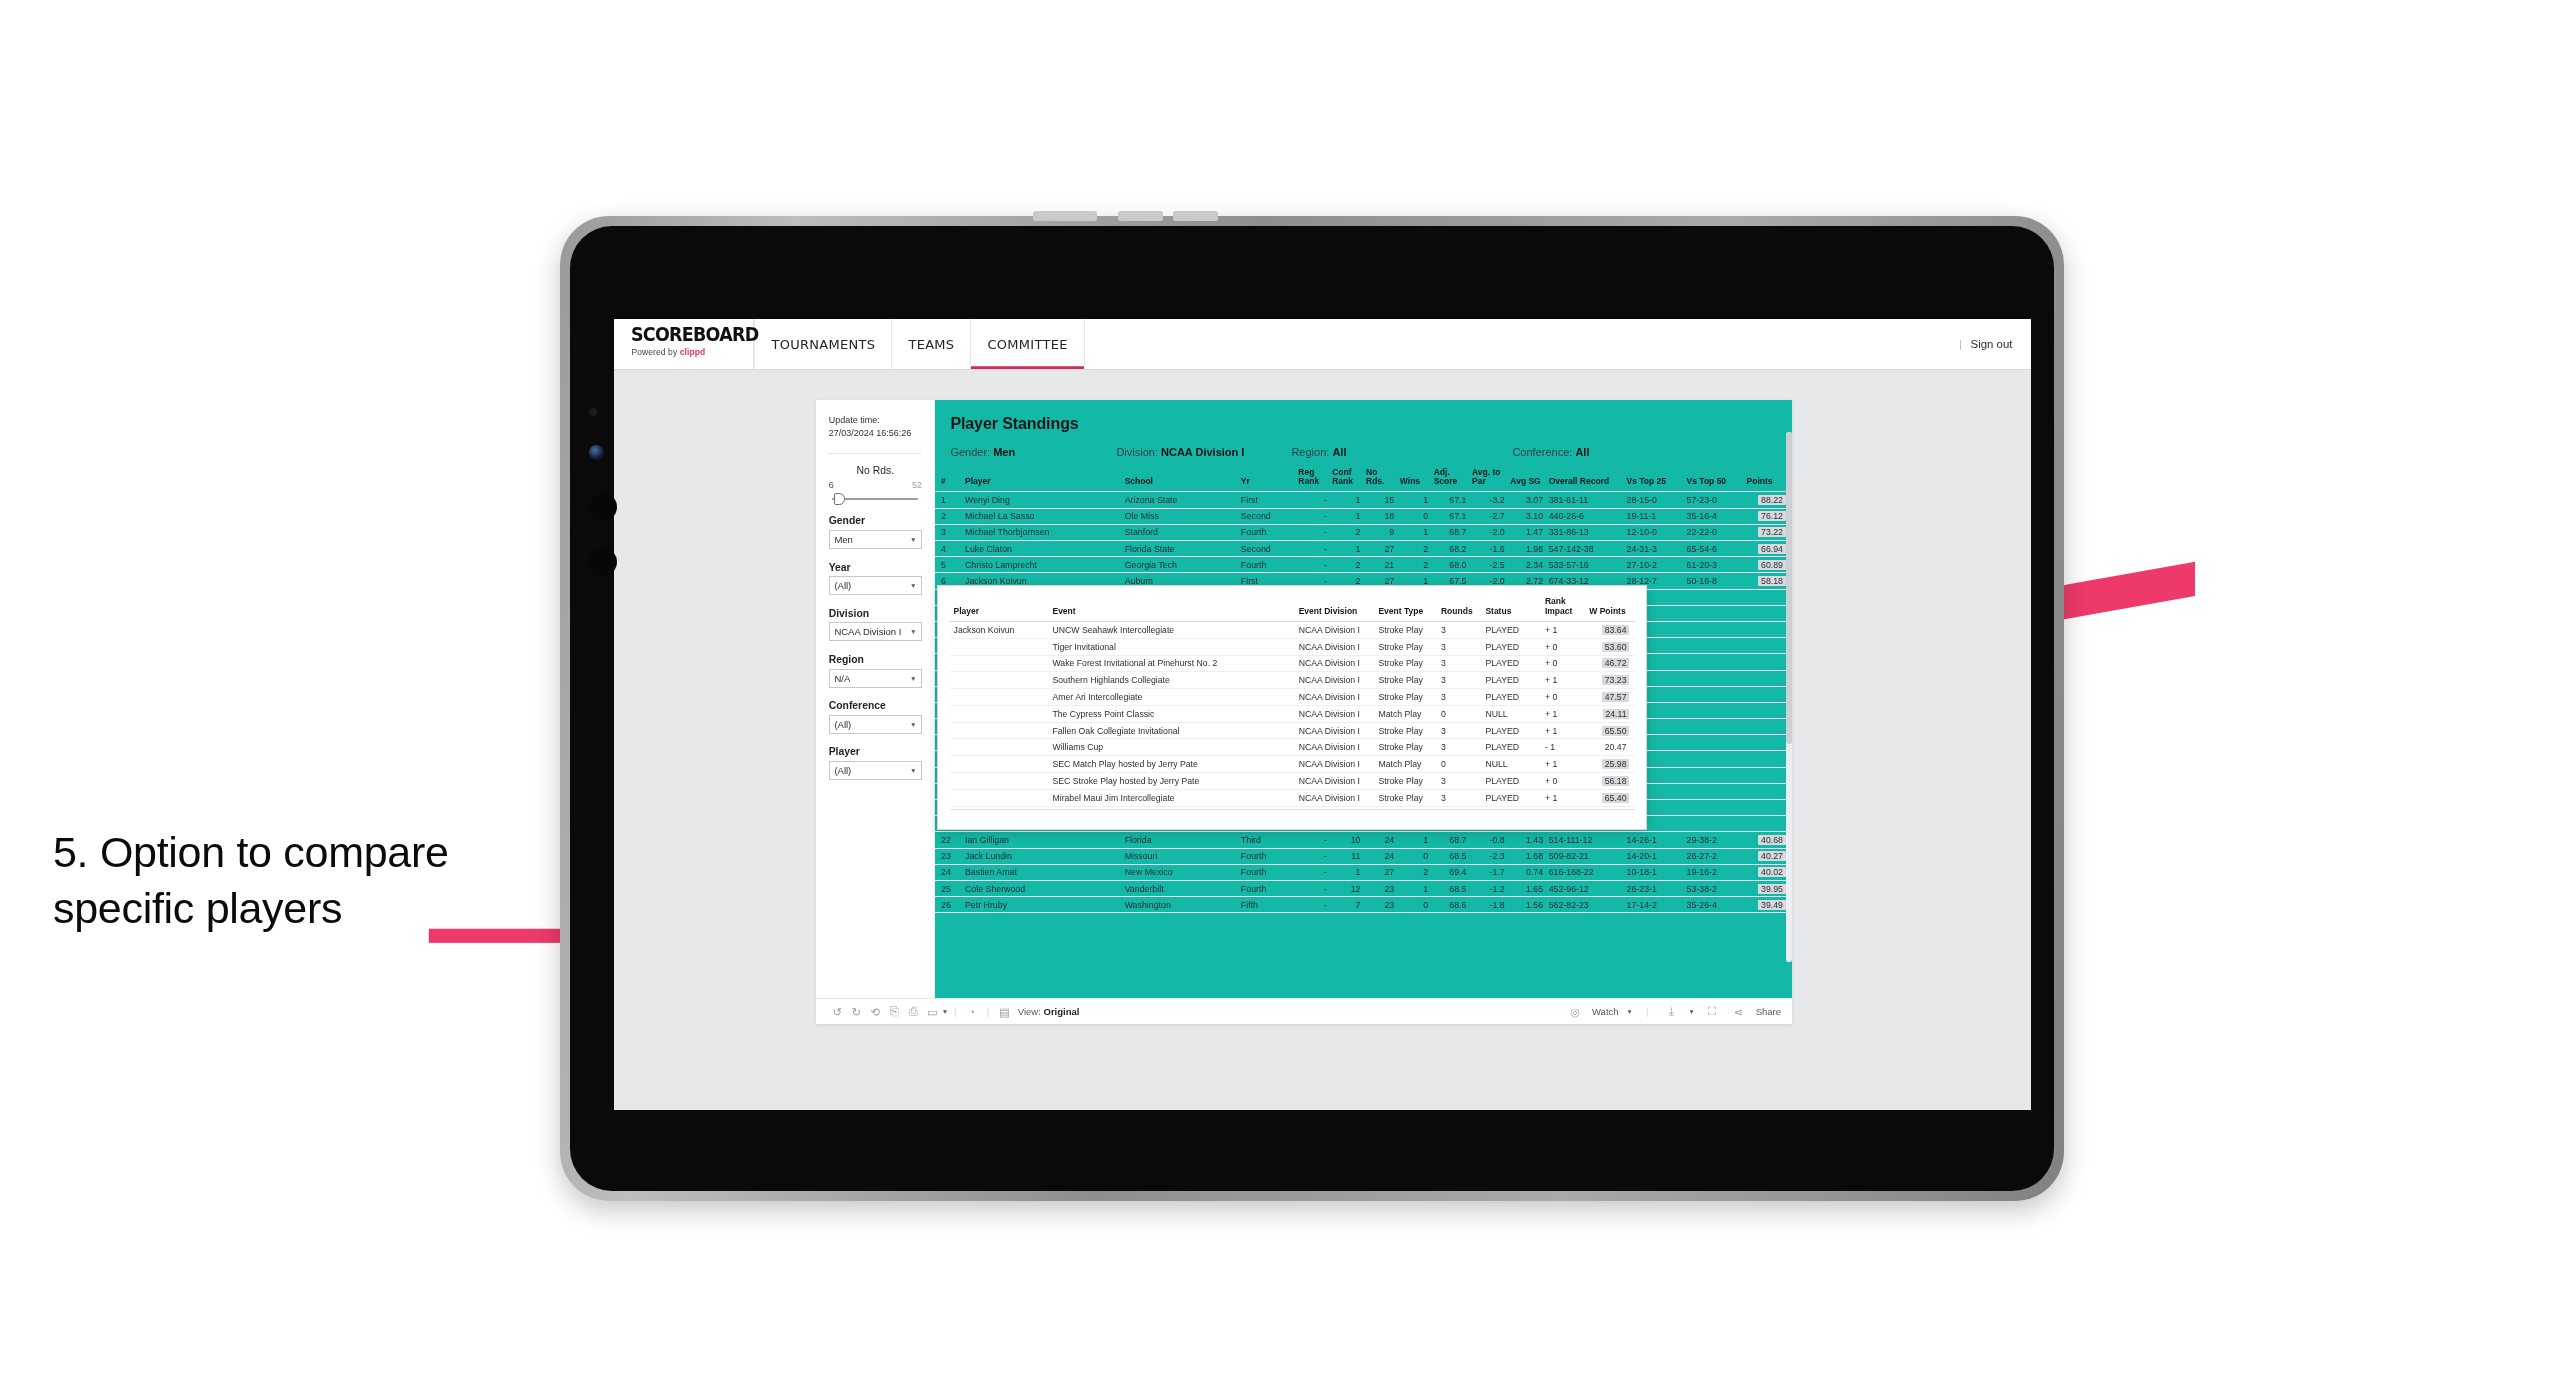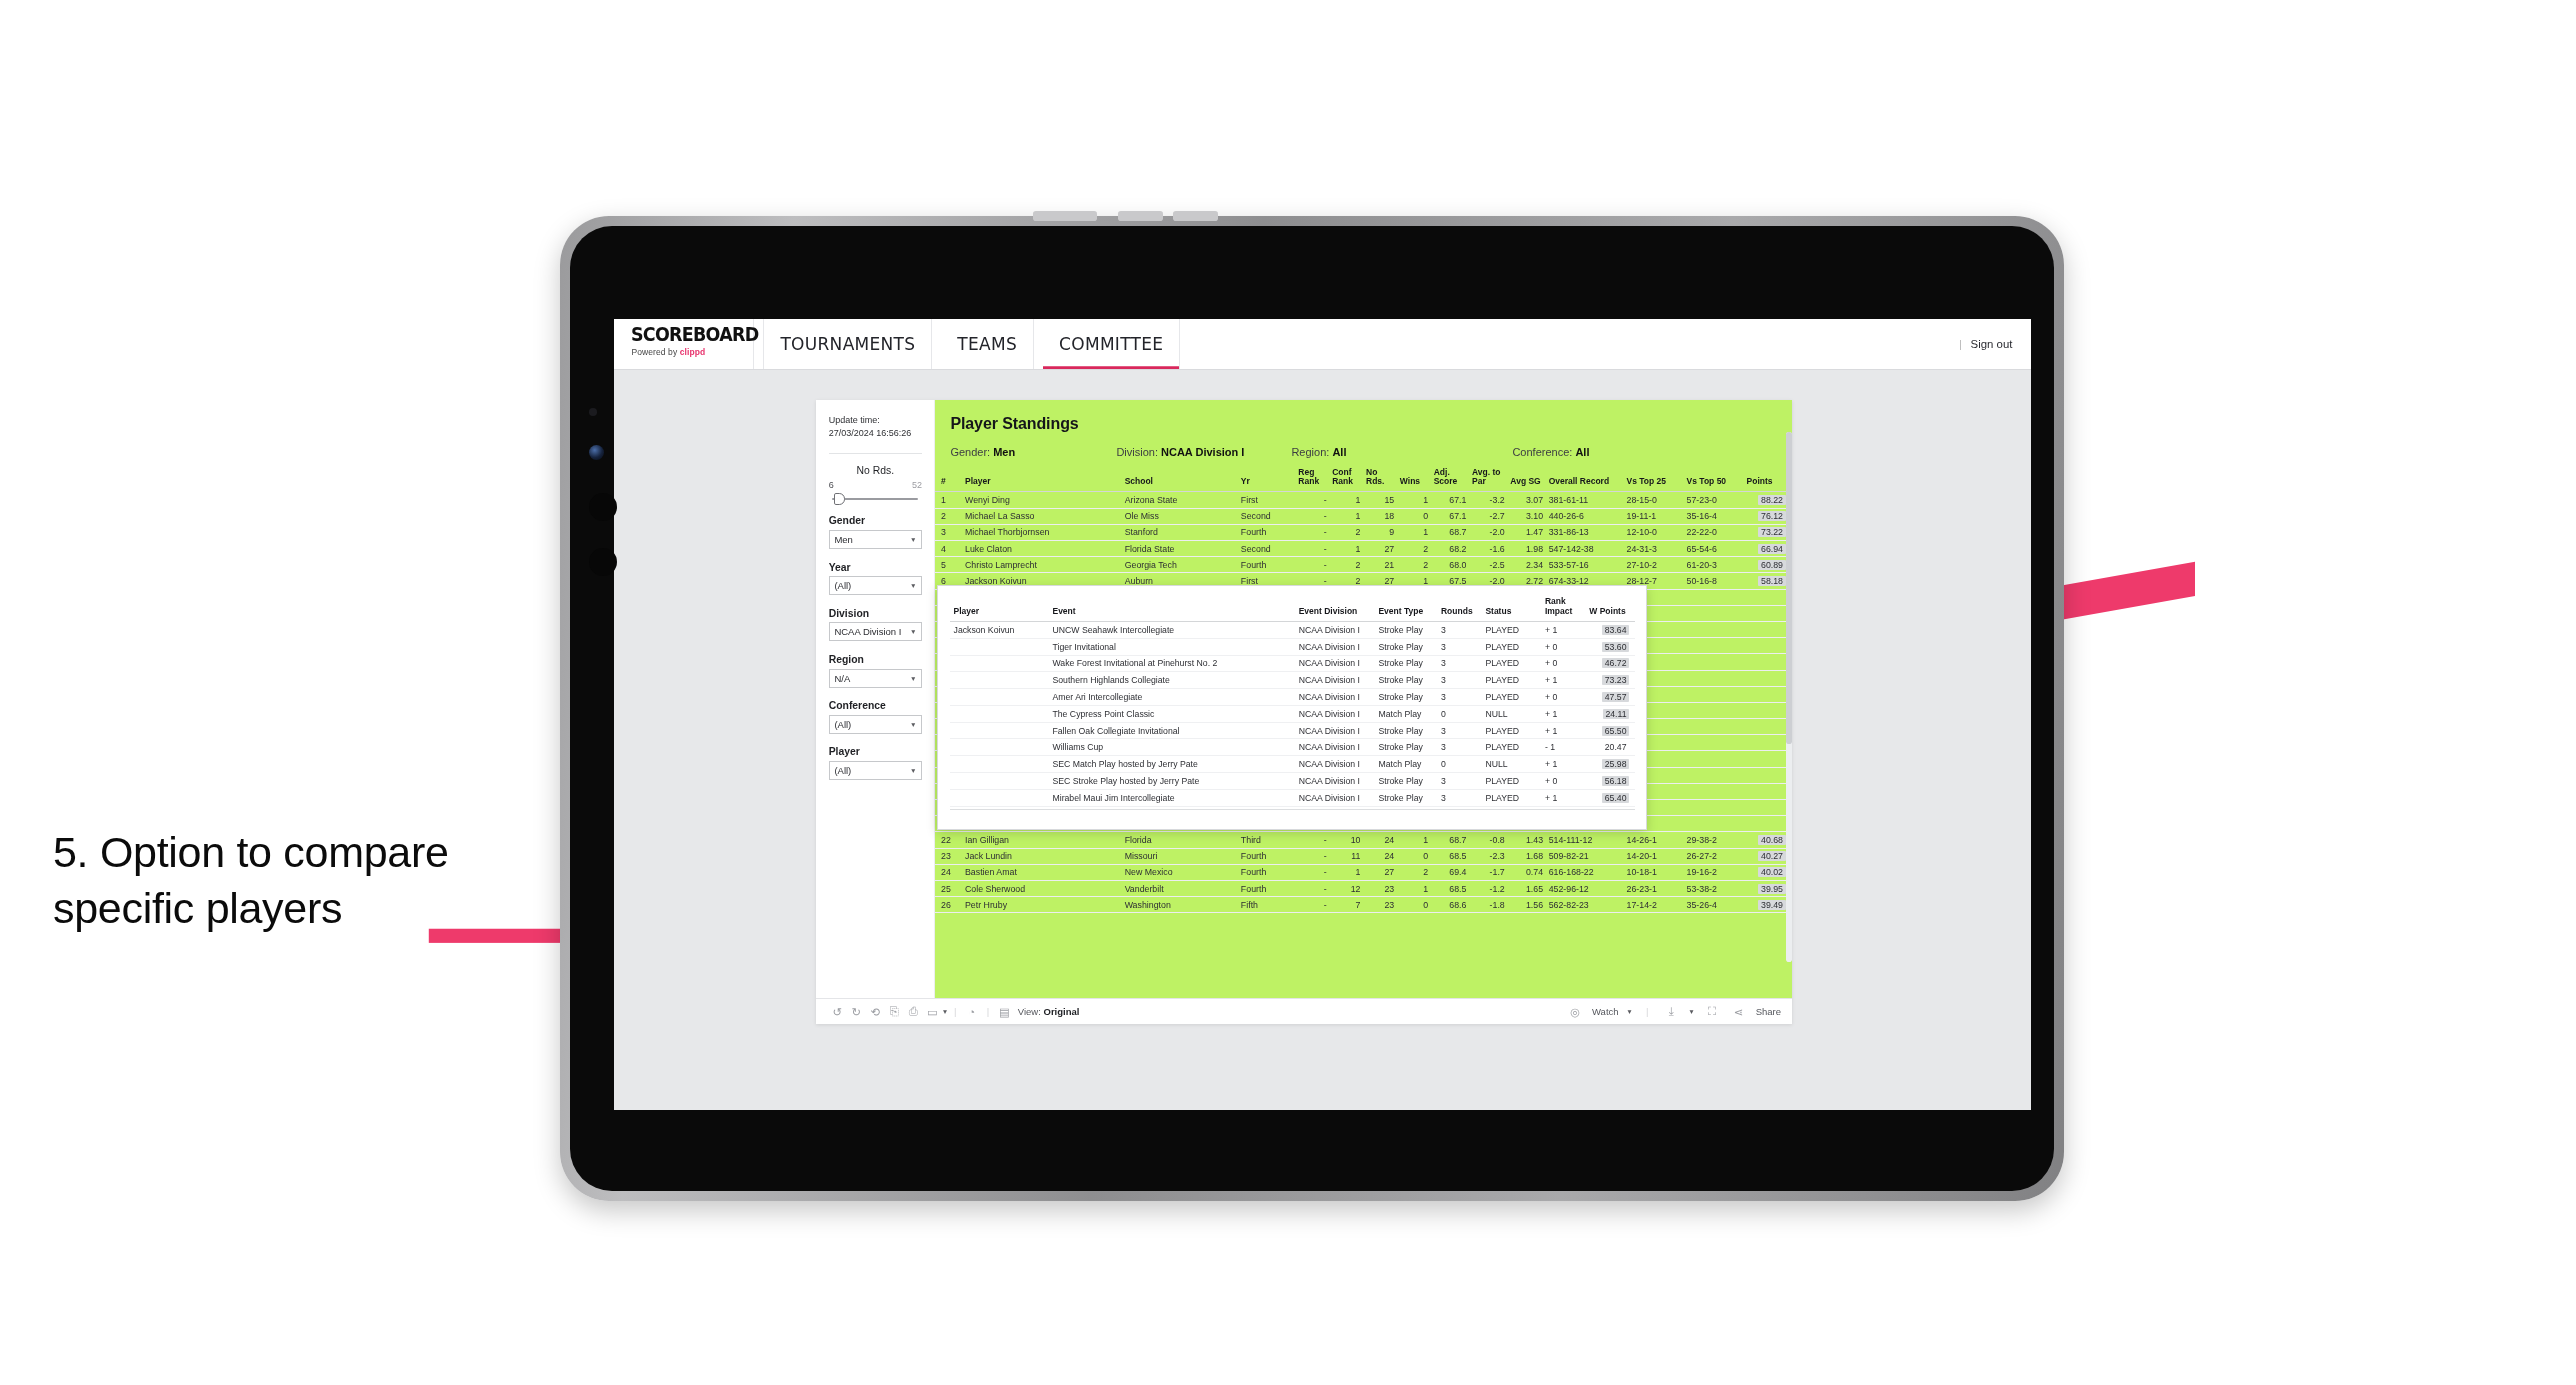--- a/index.html
+++ b/index.html
@@ -85,24 +85,23 @@
     color: #111; line-height: 1;
     transform: scaleX(.92); transform-origin: left center;
   }
   .brand-sub {
     font-size: 8.5px; color: #444; margin-top: 2.8px; letter-spacing: 0.1px;
   }
   .brand-sub b { color: #e8336d; font-weight: 700; }
   .navlinks { display: flex; align-items: stretch; }
   .navlink {
     display: flex; align-items: center; padding: 0 16px;
-    font-size: 17px; color: #23242a; letter-spacing: 0.3px;
+    font-size: 13px; color: #23242a; letter-spacing: 0.3px;
     border-right: 0.9px solid #e6e7ea; cursor: pointer;
     font-family: "DejaVu Sans", sans-serif;
-    margin-left: 9px;
   }
   .navlink:first-child { border-left: 0.9px solid #e6e7ea; }
   .navlink.active { box-shadow: inset 0 -2.8px 0 #d9285c; }
   .topbar-right {
     margin-left: auto; display: flex; align-items: center;
     padding-right: 19px; gap: 8.5px; font-size: 11.4px; color: #2a2b31;
   }
   .topbar-right .divider { color: #bbb; }
 
   
@@ -115,21 +114,21 @@
     font-family: "DejaVu Sans", sans-serif;
   }
   .subtab.active { color: #e8336d; }
 
   
   .workspace { position: relative; height: 706px; background: #e7e8ea; }
 
   .viz {
     position: absolute; left: 202px; top: 30px;
     width: 976px; height: 624px;
-    background: #bef264;
+    background: #14b8a6;
     box-shadow: 0 0.9px 3.8px rgba(0,0,0,.10);
   }
 
   
   .filters {
     position: absolute; left: 0; top: 0; width: 119px; height: 100%;
     padding: 13.2px 12.3px 0 12.3px; background: #fff;
     border-right: 0.9px solid #eceef0;
   }
   .update-time { font-size: 9px; color: #2f3034; line-height: 1.45; }

